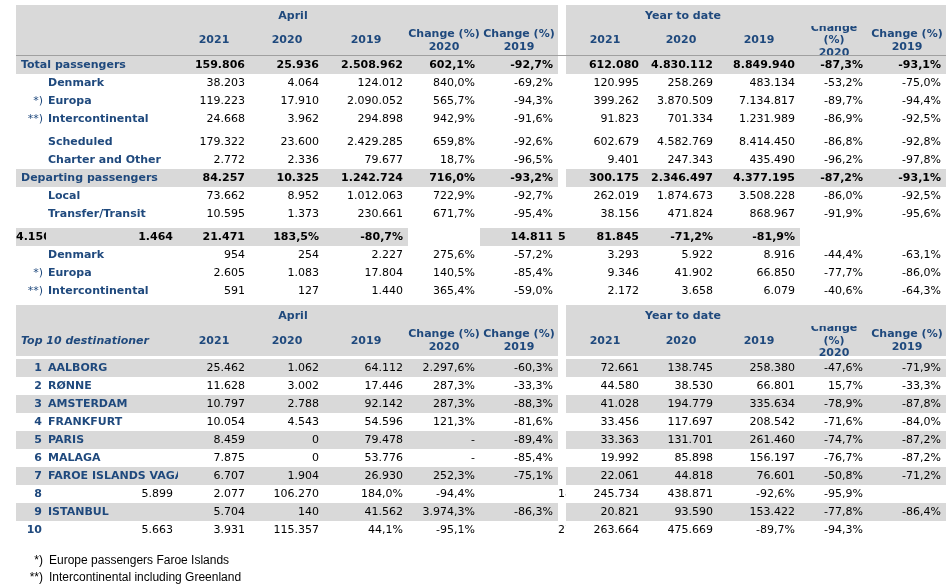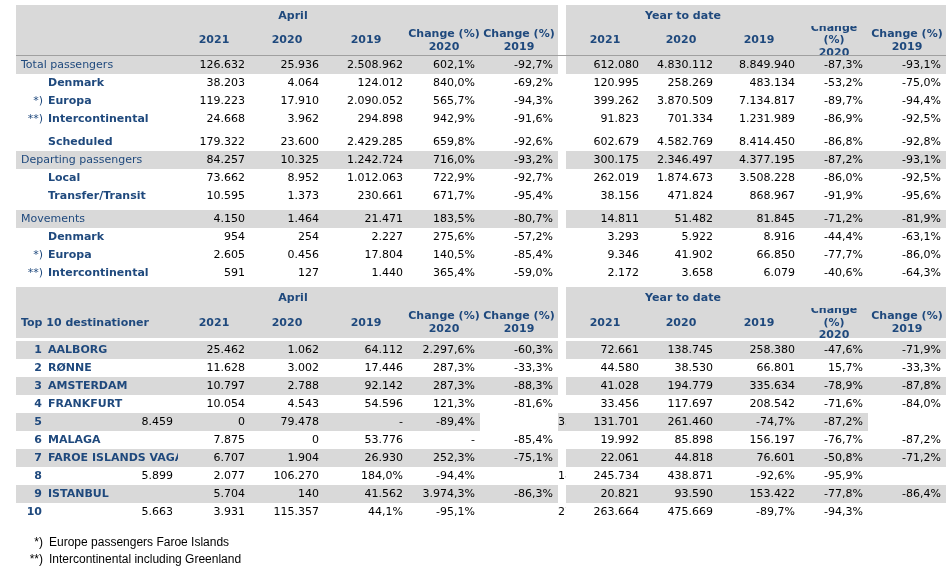--- a/index.html
+++ b/index.html
@@ -23,27 +23,27 @@
   }
   .cell{overflow:hidden;white-space:nowrap;}
   .sp2{grid-column:span 2;}
   .sp3{grid-column:span 3;}
   
   .thead .cell:not(.sep){background:var(--band);color:var(--navy);font-weight:bold;}
   .group-row{height:21px;line-height:21px;}
   .group-label{text-align:center;}
   .year-row{height:30px;line-height:1.15;}
   .year-row .cell{display:flex;align-items:center;justify-content:center;text-align:center;white-space:pre-line;}
-  .year-row .title-cell{justify-content:flex-start;text-align:right;padding-left:5px;white-space:nowrap;}
+  .year-row .title-cell{justify-content:flex-start;text-align:right;padding-left:5px;white-space:nowrap;font-style:italic;}
   .underline{border-bottom:1px solid var(--header_line);}
   
   .row .cell{background:transparent;}
   .row.band .cell:not(.sep){background:var(--band);}
   .row.gap{margin-top:5px;}
-  .row.section .cell{font-weight:normal;}
+  .row.section .cell{font-weight:bold;}
   .row.section .label{grid-column:1 / span 2;padding-left:5px;}
   .marker{text-align:right;padding-right:3px;color:var(--navy);}
   .rank{text-align:right;padding-right:4px;color:var(--navy);font-weight:bold;}
   .label{color:var(--navy);padding-left:2px;font-weight:bold;}
   .num{text-align:right;padding-right:5px;}
   .sep{background:#FFFFFF;}
   .t2{margin-top:5px;}
   .t2-body{margin-top:3px;}
   
   .footnotes{margin-top:13px;font-family:"Liberation Sans", sans-serif;font-size:12px;}
@@ -82,21 +82,21 @@
         <div class="cell">Change (%)
 2020</div>
         <div class="cell">Change (%)
 2019</div>
       </div>
     </div>
     <div id="t1-body">
         <div class="grid-row row section band">
 
     <div class="cell label">Total passengers</div>
-    <div class="cell num">126.632</div>
+    <div class="cell num">159.806</div>
     <div class="cell num">25.936</div>
     <div class="cell num">2.508.962</div>
     <div class="cell num">602,1%</div>
     <div class="cell num">-92,7%</div>
     <div class="cell sep"></div>
     <div class="cell num">612.080</div>
     <div class="cell num">4.830.112</div>
     <div class="cell num">8.849.940</div>
     <div class="cell num">-87,3%</div>
     <div class="cell num">-93,1%</div>
@@ -154,20 +154,35 @@
     <div class="cell num">2.429.285</div>
     <div class="cell num">659,8%</div>
     <div class="cell num">-92,6%</div>
     <div class="cell sep"></div>
     <div class="cell num">602.679</div>
     <div class="cell num">4.582.769</div>
     <div class="cell num">8.414.450</div>
     <div class="cell num">-86,8%</div>
     <div class="cell num">-92,8%</div>
   </div>
+        <div class="grid-row row sub">
+    <div class="cell marker"></div>
+    <div class="cell label">Charter and Other</div>
+    <div class="cell num">2.772</div>
+    <div class="cell num">2.336</div>
+    <div class="cell num">79.677</div>
+    <div class="cell num">18,7%</div>
+    <div class="cell num">-96,5%</div>
+    <div class="cell sep"></div>
+    <div class="cell num">9.401</div>
+    <div class="cell num">247.343</div>
+    <div class="cell num">435.490</div>
+    <div class="cell num">-96,2%</div>
+    <div class="cell num">-97,8%</div>
+  </div>
         <div class="grid-row row section band">
 
     <div class="cell label">Departing passengers</div>
     <div class="cell num">84.257</div>
     <div class="cell num">10.325</div>
     <div class="cell num">1.242.724</div>
     <div class="cell num">716,0%</div>
     <div class="cell num">-93,2%</div>
     <div class="cell sep"></div>
     <div class="cell num">300.175</div>
@@ -201,21 +216,20 @@
     <div class="cell num">-95,4%</div>
     <div class="cell sep"></div>
     <div class="cell num">38.156</div>
     <div class="cell num">471.824</div>
     <div class="cell num">868.967</div>
     <div class="cell num">-91,9%</div>
     <div class="cell num">-95,6%</div>
   </div>
         <div class="grid-row row section band gap">
 
-    <div class="cell label">Movements</div>
     <div class="cell num">4.150</div>
     <div class="cell num">1.464</div>
     <div class="cell num">21.471</div>
     <div class="cell num">183,5%</div>
     <div class="cell num">-80,7%</div>
     <div class="cell sep"></div>
     <div class="cell num">14.811</div>
     <div class="cell num">51.482</div>
     <div class="cell num">81.845</div>
     <div class="cell num">-71,2%</div>
@@ -233,21 +247,21 @@
     <div class="cell num">3.293</div>
     <div class="cell num">5.922</div>
     <div class="cell num">8.916</div>
     <div class="cell num">-44,4%</div>
     <div class="cell num">-63,1%</div>
   </div>
         <div class="grid-row row sub">
     <div class="cell marker">*)</div>
     <div class="cell label">Europa</div>
     <div class="cell num">2.605</div>
-    <div class="cell num">0.456</div>
+    <div class="cell num">1.083</div>
     <div class="cell num">17.804</div>
     <div class="cell num">140,5%</div>
     <div class="cell num">-85,4%</div>
     <div class="cell sep"></div>
     <div class="cell num">9.346</div>
     <div class="cell num">41.902</div>
     <div class="cell num">66.850</div>
     <div class="cell num">-77,7%</div>
     <div class="cell num">-86,0%</div>
   </div>
@@ -354,20 +368,21 @@
     <div class="cell num">-81,6%</div>
     <div class="cell sep"></div>
     <div class="cell num">33.456</div>
     <div class="cell num">117.697</div>
     <div class="cell num">208.542</div>
     <div class="cell num">-71,6%</div>
     <div class="cell num">-84,0%</div>
   </div>
         <div class="grid-row row band">
     <div class="cell rank">5</div>
+    <div class="cell label">PARIS</div>
     <div class="cell num">8.459</div>
     <div class="cell num">0</div>
     <div class="cell num">79.478</div>
     <div class="cell num">-</div>
     <div class="cell num">-89,4%</div>
     <div class="cell sep"></div>
     <div class="cell num">33.363</div>
     <div class="cell num">131.701</div>
     <div class="cell num">261.460</div>
     <div class="cell num">-74,7%</div>

